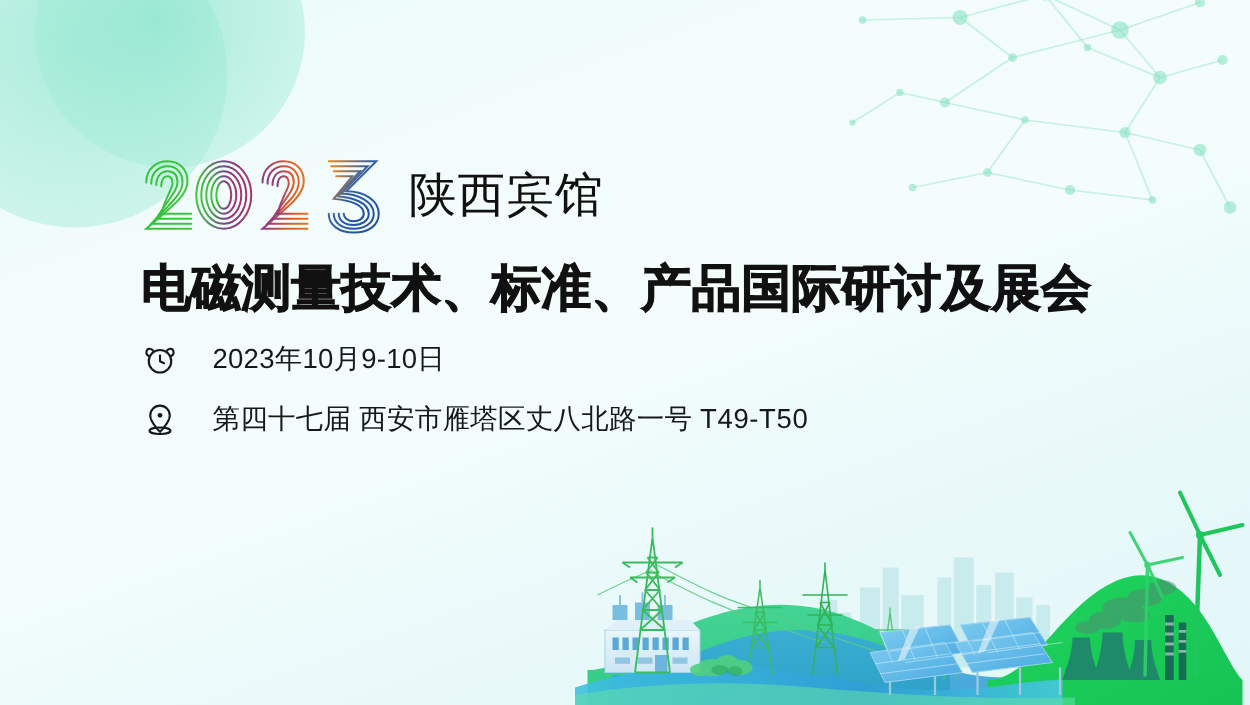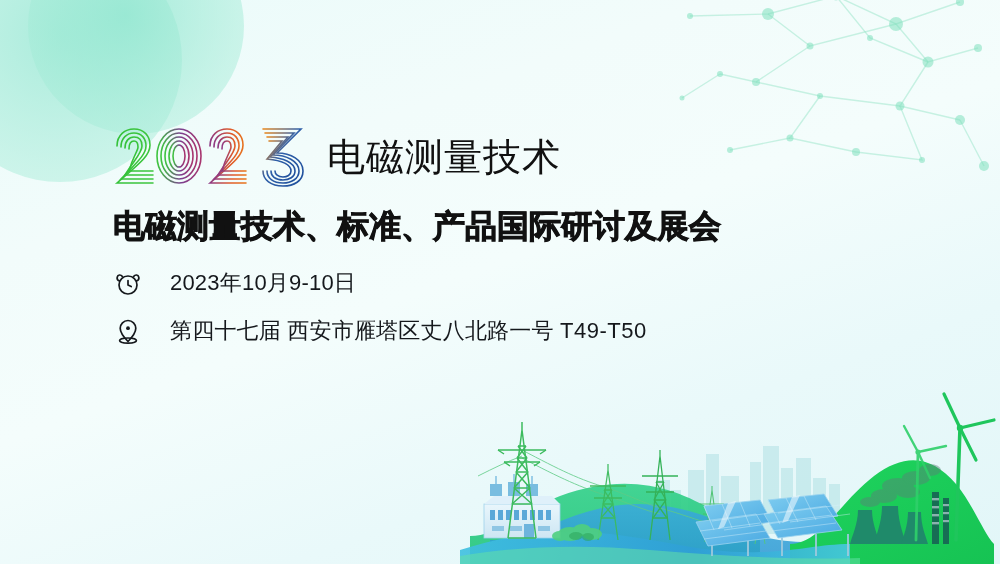--- a/index.html
+++ b/index.html
@@ -33,32 +33,32 @@
   #edition-text {
     font-size:38px; line-height:1;
     color:#111; margin-left:18px;
     letter-spacing:1px;
     font-weight:400;
     white-space:nowrap;
   }
 
   #main-title {
     margin-top:20px;
-    font-size:32px;
+    font-size:40px;
     line-height:1.18;
     font-weight:700;
     color:#111;
     letter-spacing:0px;
     white-space:nowrap;
     -webkit-text-stroke:0.9px #111;
   }
 
   .info-row {
     display:flex; align-items:center;
-    margin-top:20px;
+    margin-top:15px;
     height:34px;
   }
   .info-row.second { margin-top:14px; }
   .info-icon { width:30px; height:30px; flex:0 0 30px; display:block; }
   .info-text {
     margin-left:27px;
     font-size:22px;
     color:#15181c;
     white-space:nowrap;
     letter-spacing:0.2px;
@@ -179,21 +179,21 @@
 
           <g stroke="url(#gD)">
             <path d="M150 3 L188 3 L164 27 C178 27 190 34 190 45 C190 55 181 60 170 60 C158 60 150 54 150 45"></path>
             <path d="M152 7 L181 7 L160 29 C173 29 186 35 186 45 C186 53 178 57 170 57 C160 57 154 52 154 45"></path>
             <path d="M154 11 L175 11 L157 31 C169 32 182 36 182 45 C182 51 176 54 170 54 C162 54 158 50 158 45"></path>
             <path d="M156 15 L169 15 L154 33 C164 34 178 37 178 45 C178 49 174 51 170 51 C165 51 162 48 162 45"></path>
           </g>
         </g>
       </svg>
 
-      <div id="edition-text">电磁测量技术</div>
+      <div id="edition-text">陕西宾馆</div>
     </div>
 
     <div id="main-title">电磁测量技术、标准、产品国际研讨及展会</div>
 
     <div class="info-row">
       <svg class="info-icon" viewBox="0 0 30 30">
         <g fill="none" stroke="#15181c" stroke-width="1.7" stroke-linecap="round" stroke-linejoin="round">
           <circle cx="15" cy="17" r="9"></circle>
           <path d="M9.5 8.6 C7.6 6.2 4.8 6.6 4.2 9.2 C3.8 11 5 12.4 6.4 12.9"></path>
           <path d="M20.5 8.6 C22.4 6.2 25.2 6.6 25.8 9.2 C26.2 11 25 12.4 23.6 12.9"></path>

